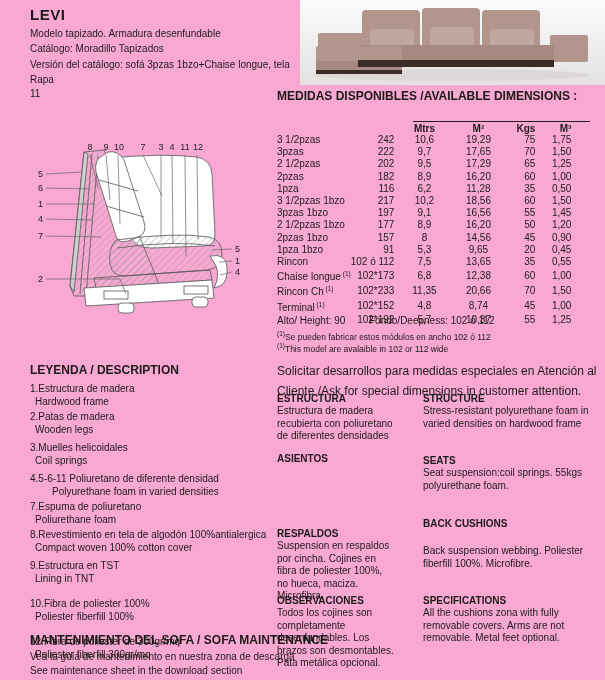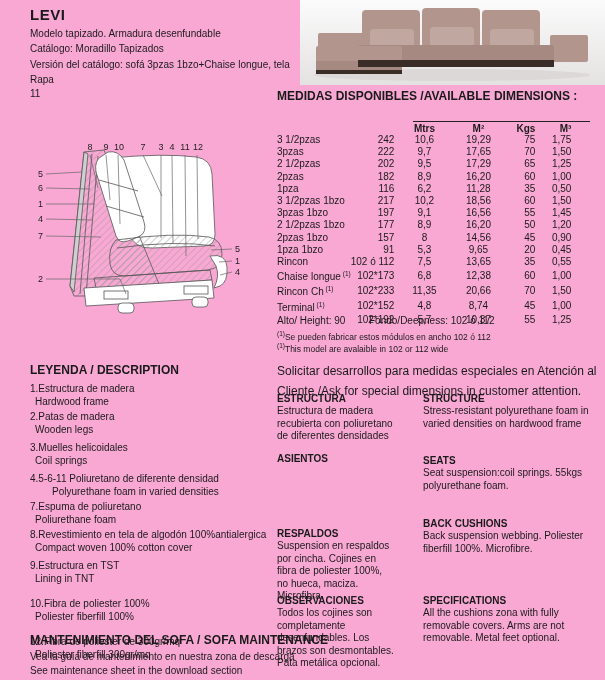--- a/index.html
+++ b/index.html
@@ -58,21 +58,21 @@
   .spec-block { position:absolute; left:0; right:0; }
   .spec-title { font-weight:bold; margin-bottom:1px; }
   .spec-body { line-height:12.5px; }
   .spec-left  .spec-block:nth-child(1) { top:2px; }
   .spec-left  .spec-block:nth-child(2) { top:62px; }
   .spec-left  .spec-block:nth-child(3) { top:137px; }
   .spec-left  .spec-block:nth-child(4) { top:204px; }
   .spec-right .spec-block:nth-child(1) { top:2px; }
   .spec-right .spec-block:nth-child(2) { top:64px; }
   .spec-right .spec-block:nth-child(3) { top:127px; }
-  .spec-right .spec-block:nth-child(3) .spec-title { margin-bottom:1px; }
+  .spec-right .spec-block:nth-child(3) .spec-title { margin-bottom:16px; }
   .spec-right .spec-block:nth-child(4) { top:204px; }
 
   
   .maintenance { position:absolute; left:30px; top:633px; width:300px; font-size:10px; }
   .maintenance .sec-title { margin-bottom:3px; }
   .maintenance .es, .maintenance .en { line-height:14px; }
 </style>
 </head>
 <body>
 

